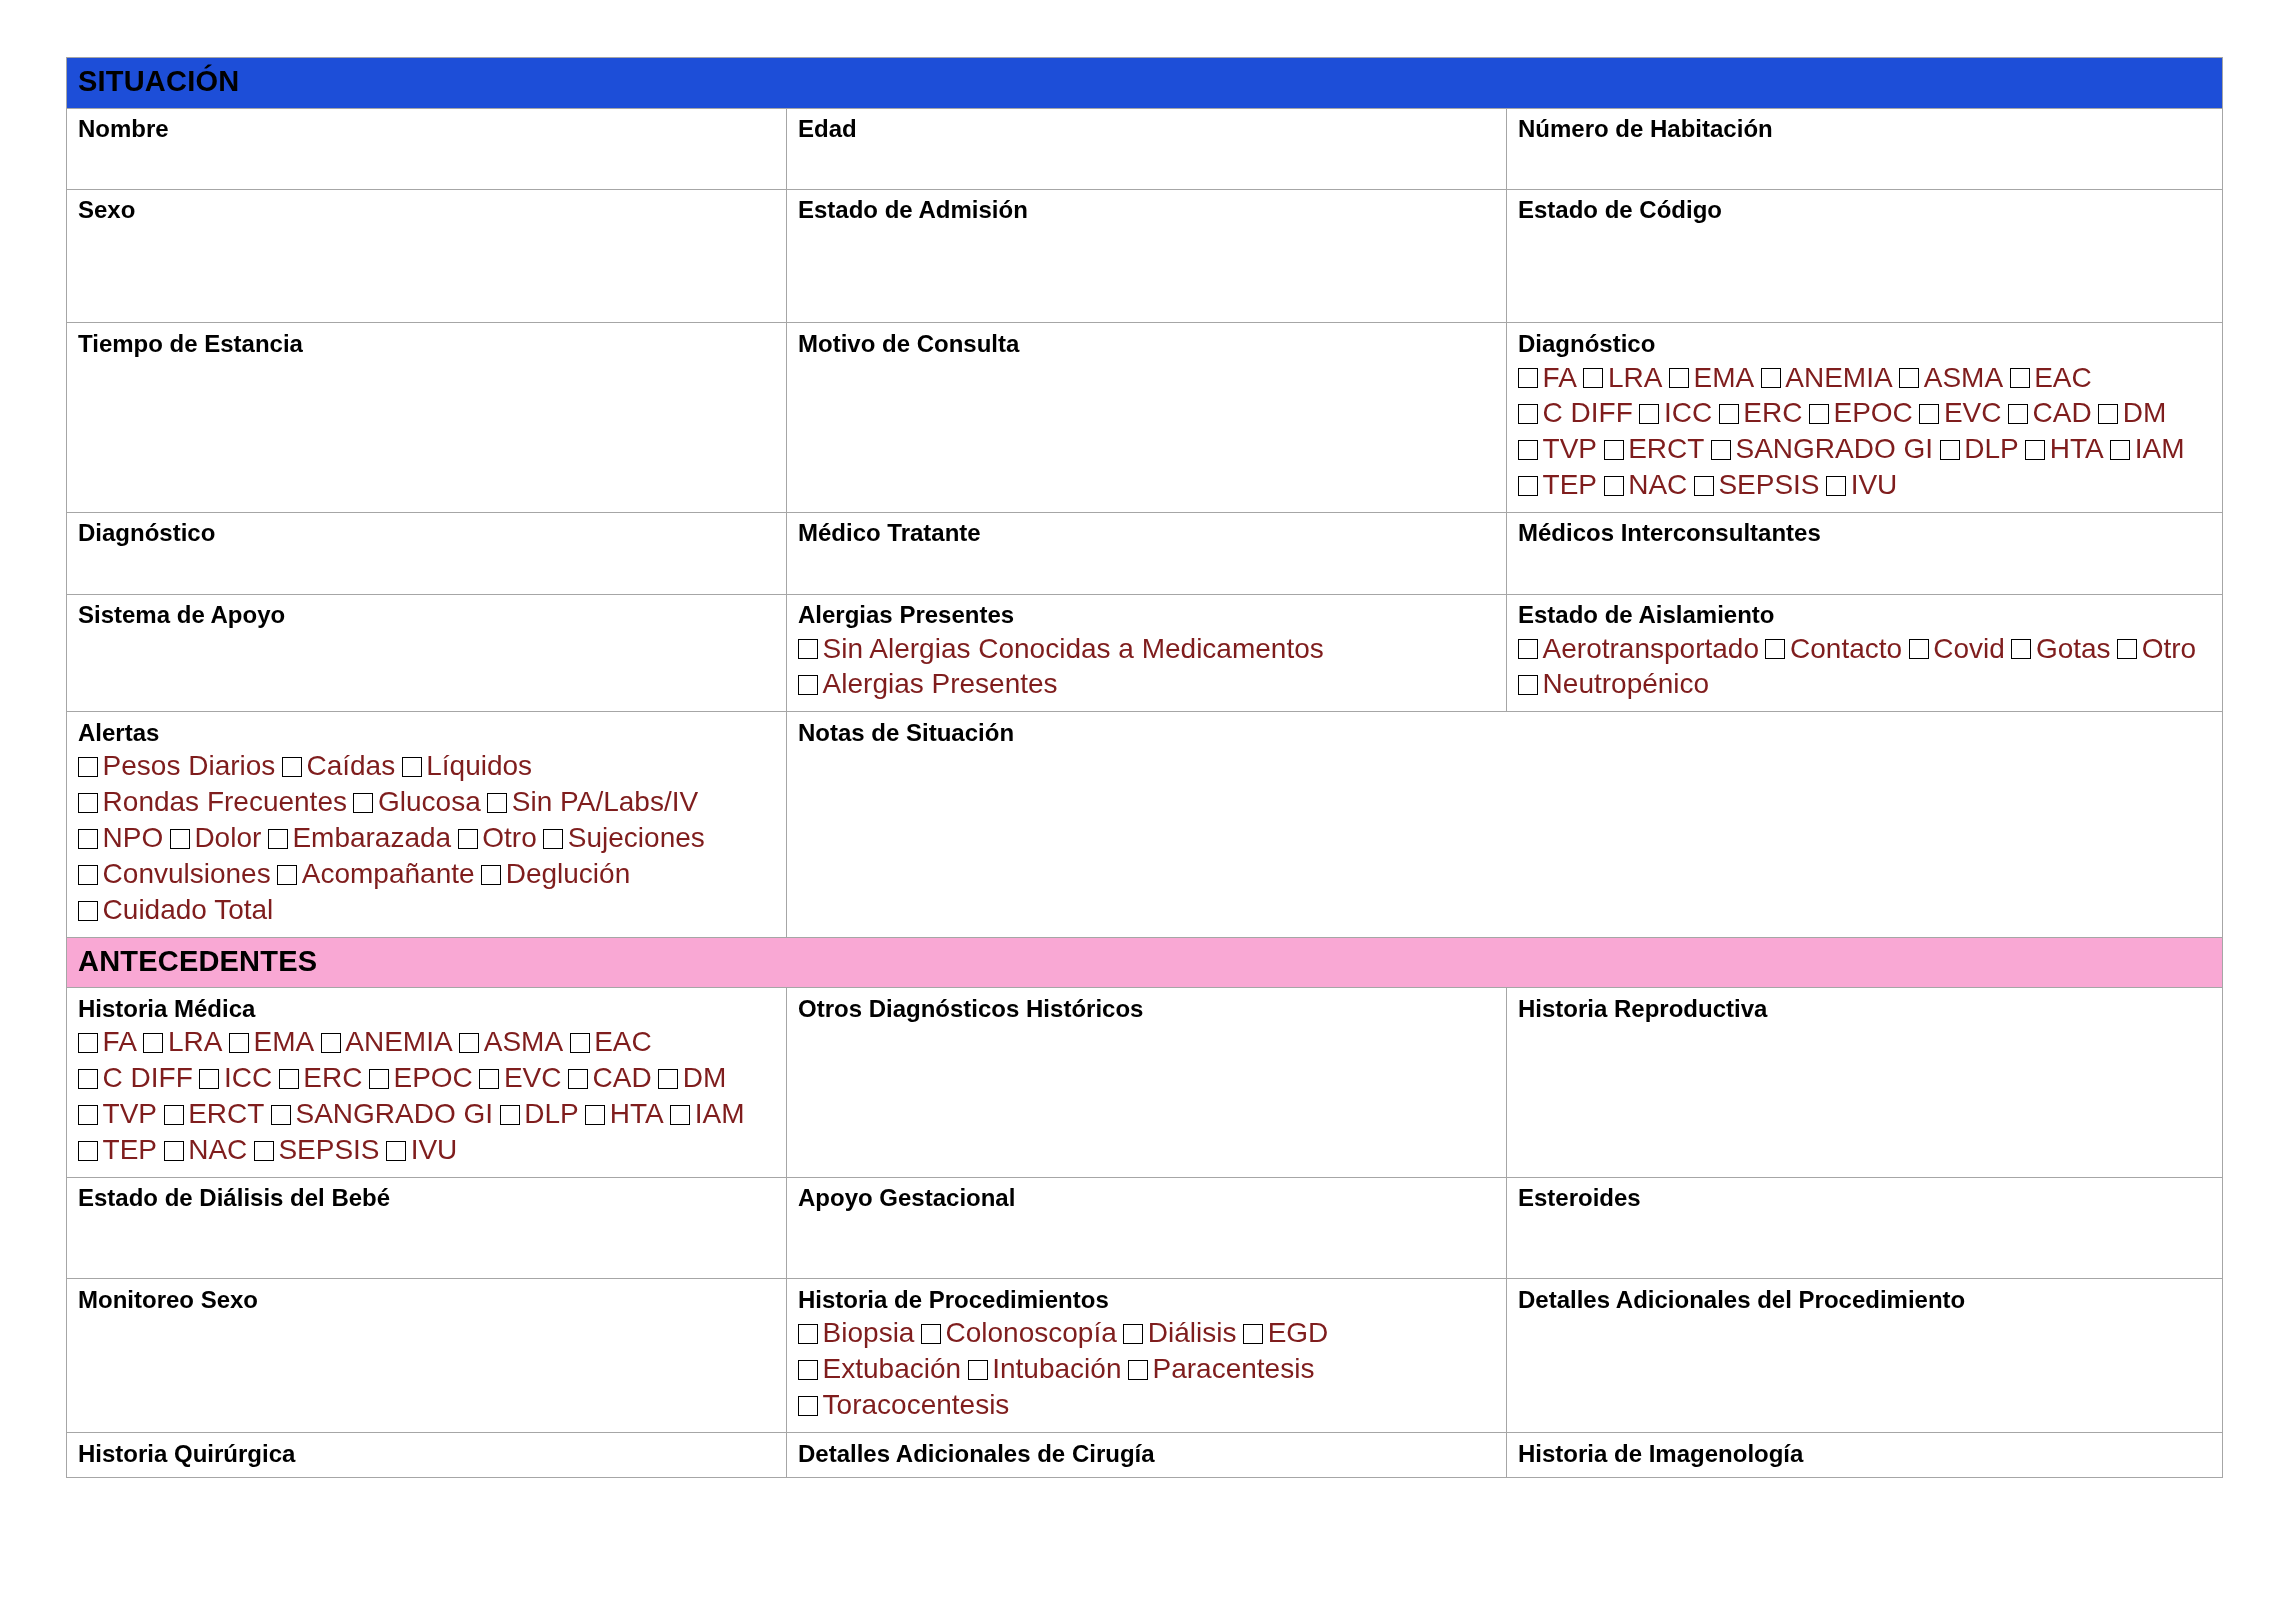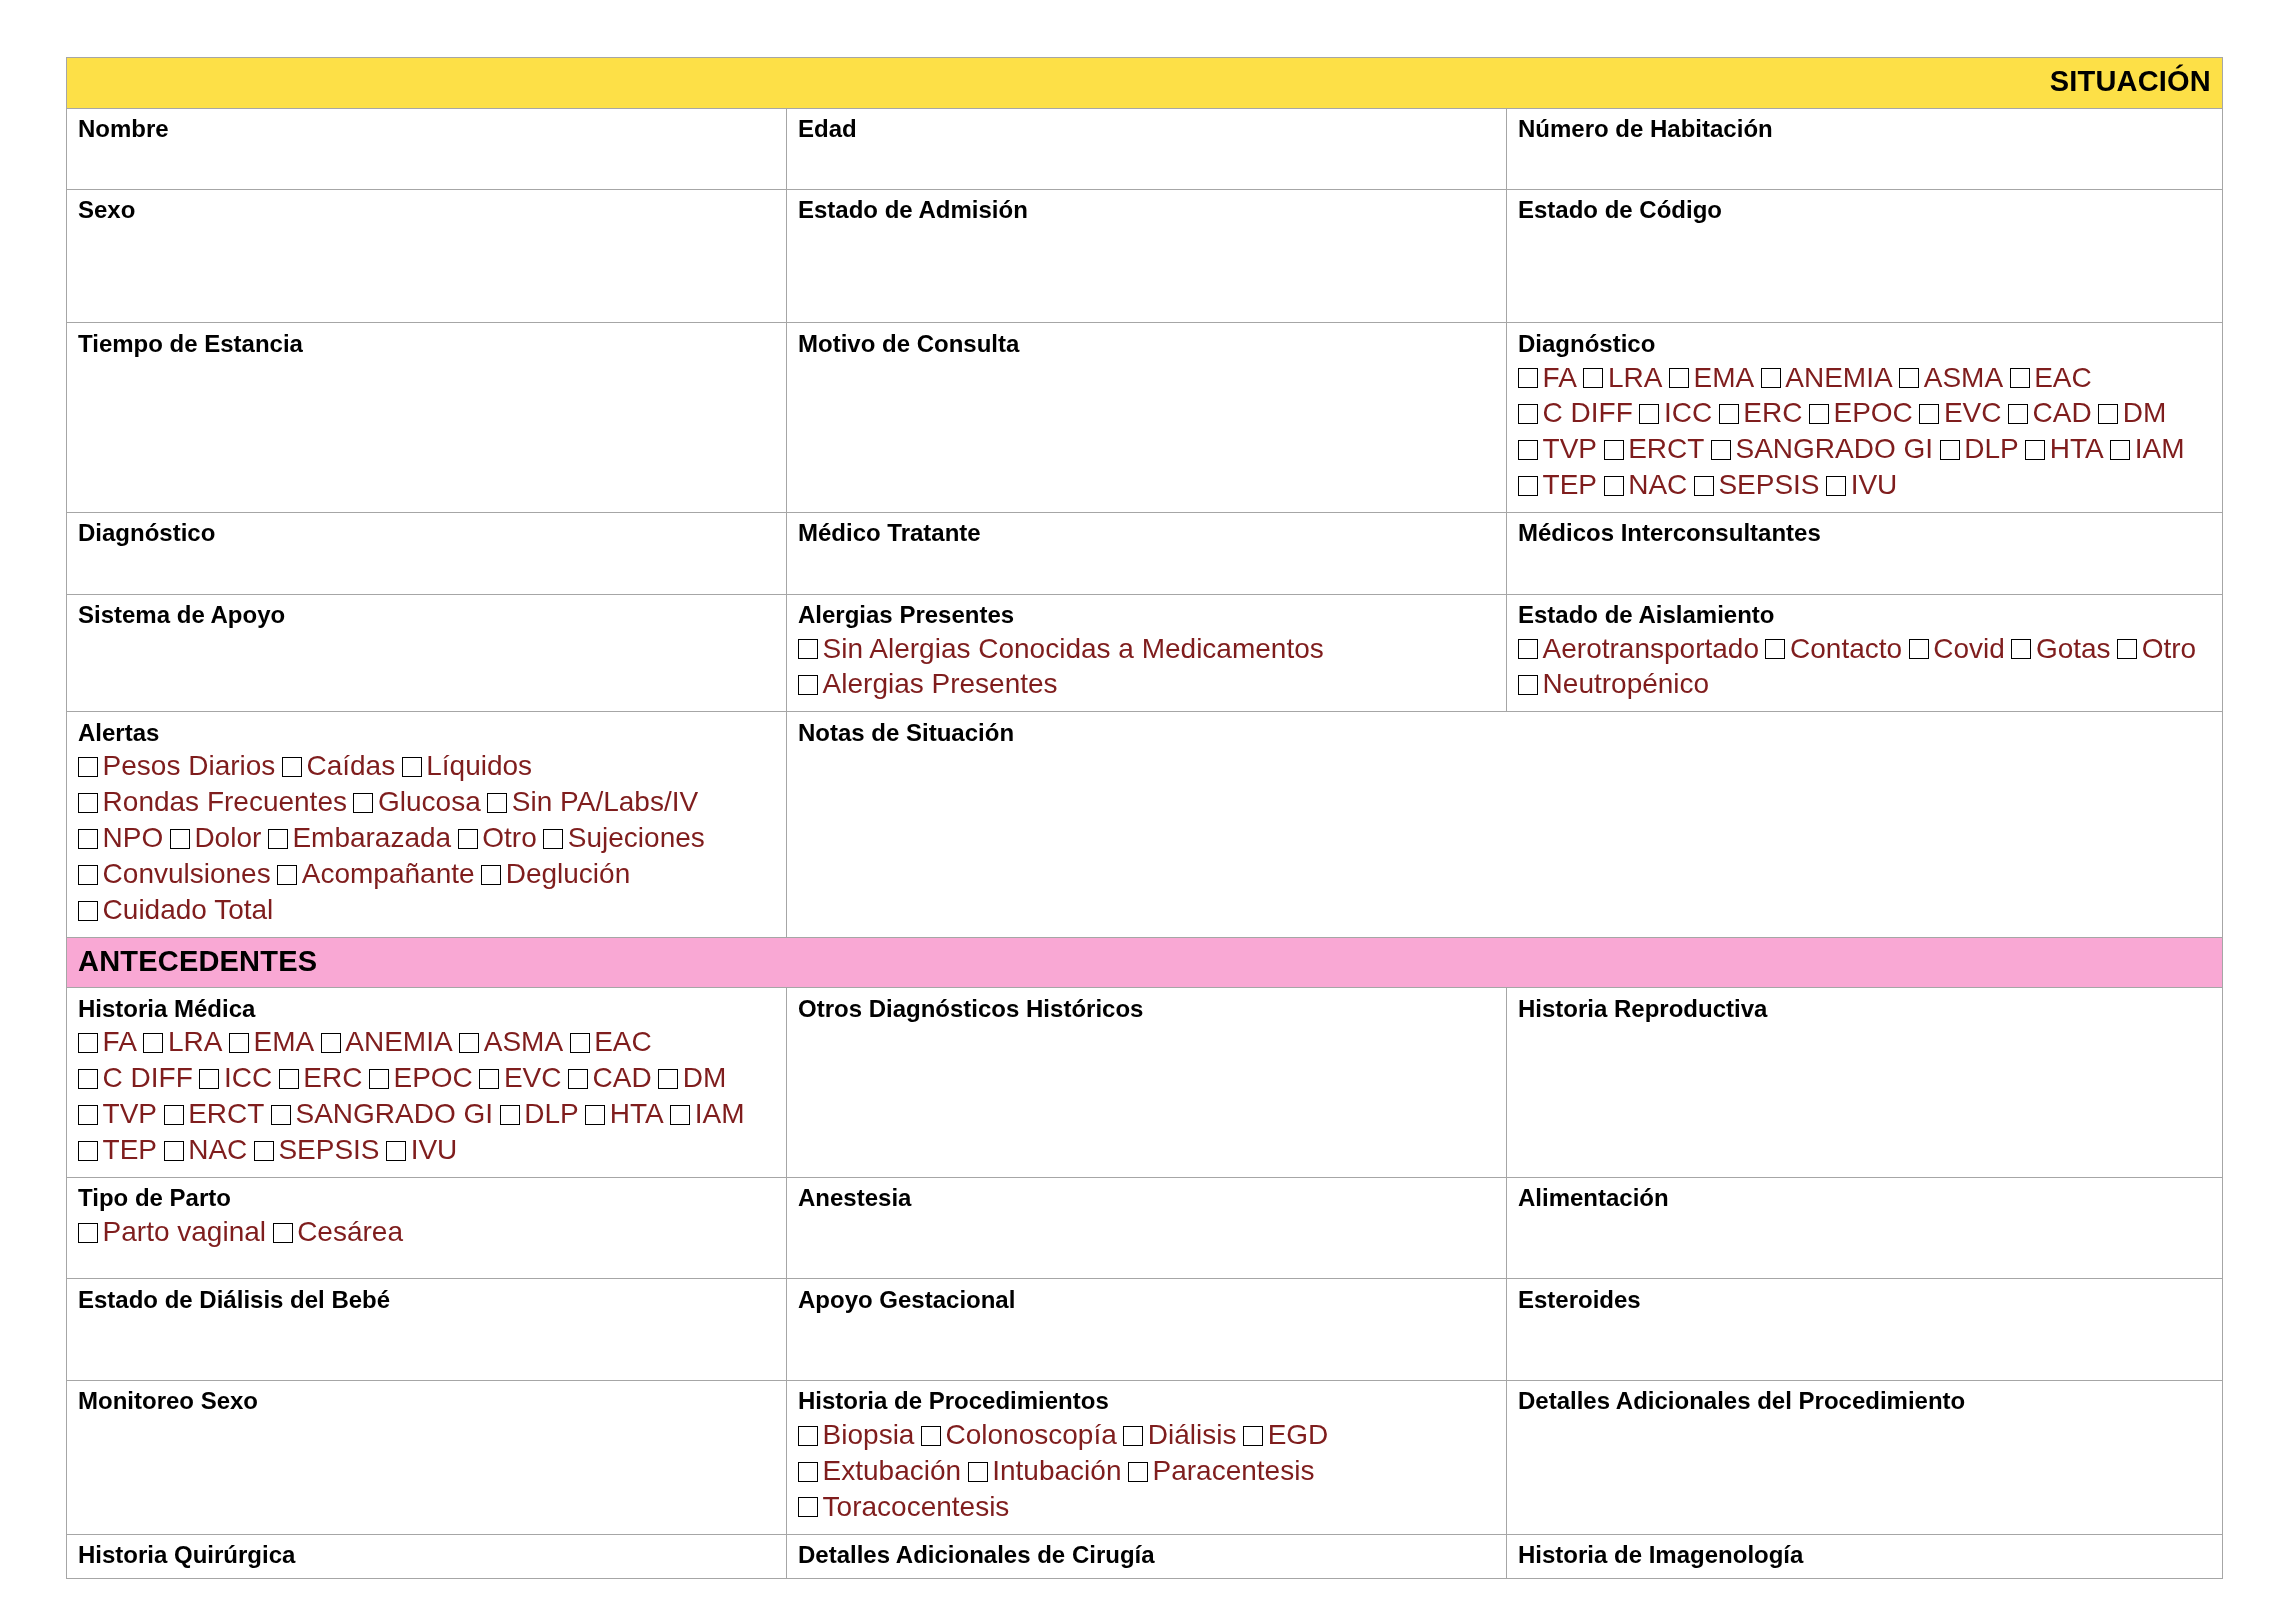--- a/index.html
+++ b/index.html
@@ -30,22 +30,21 @@
   }
   .col1 { width: 720px; }
   .col2 { width: 720px; }
   .col3 { width: 716px; }
 
   .section-head td {
     border: 1.8px solid #a6a6a6;
     padding: 5.5px 11px 6.5px 16.6px;
   }
   .section-situacion td {
-    background: #fde047;
-    text-align: right;
+    background: #1d4ed8;
   }
   .section-antecedentes td {
     background: #f9a8d4;
   }
   .section-title {
     font-size: 29px;
     font-weight: bold;
     letter-spacing: 0.2px;
   }
 
@@ -191,34 +190,20 @@
             <div class="label">Otros Diagnósticos Históricos</div>
             <div class="h-tall"></div>
           </td>
           <td>
             <div class="label">Historia Reproductiva</div>
             <div class="h-tall"></div>
           </td>
         </tr>
         <tr>
           <td>
-            <div class="label">Tipo de Parto</div>
-            <div class="options"><span class="opt"><span class="cb"></span><span>Parto vaginal</span></span><span class="opt"><span class="cb"></span><span>Cesárea</span></span></div>
-          </td>
-          <td>
-            <div class="label">Anestesia</div>
-            <div class="h-mid"></div>
-          </td>
-          <td>
-            <div class="label">Alimentación</div>
-            <div class="h-mid"></div>
-          </td>
-        </tr>
-        <tr>
-          <td>
             <div class="label">Estado de Diálisis del Bebé</div>
             <div class="h-mid"></div>
           </td>
           <td>
             <div class="label">Apoyo Gestacional</div>
             <div class="h-mid"></div>
           </td>
           <td>
             <div class="label">Esteroides</div>
             <div class="h-mid"></div>

